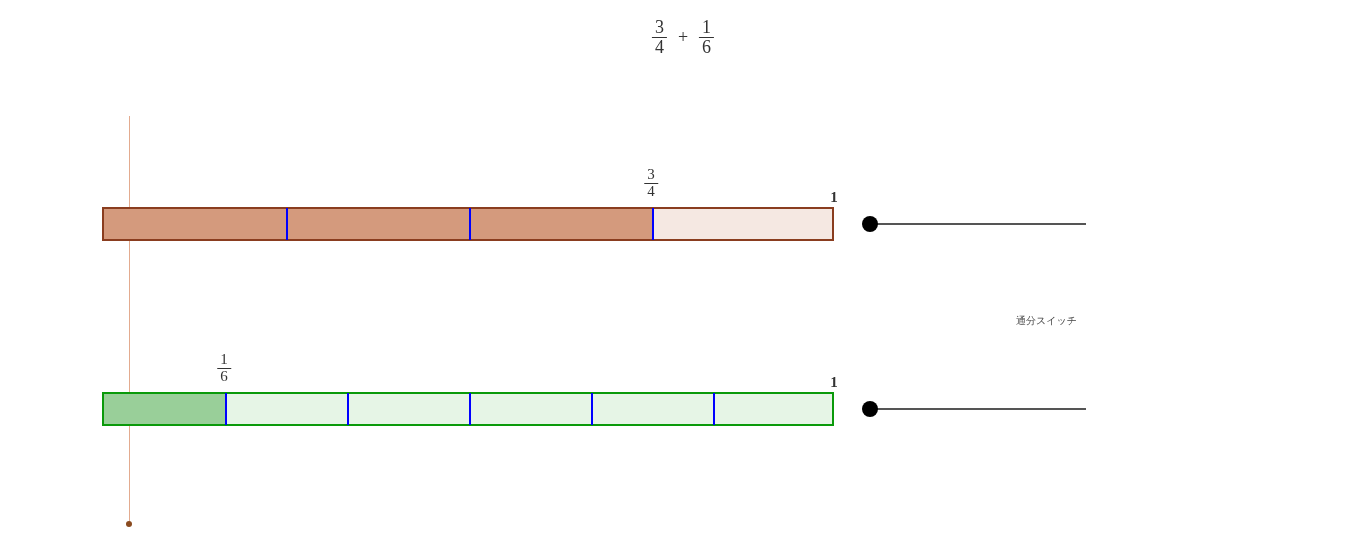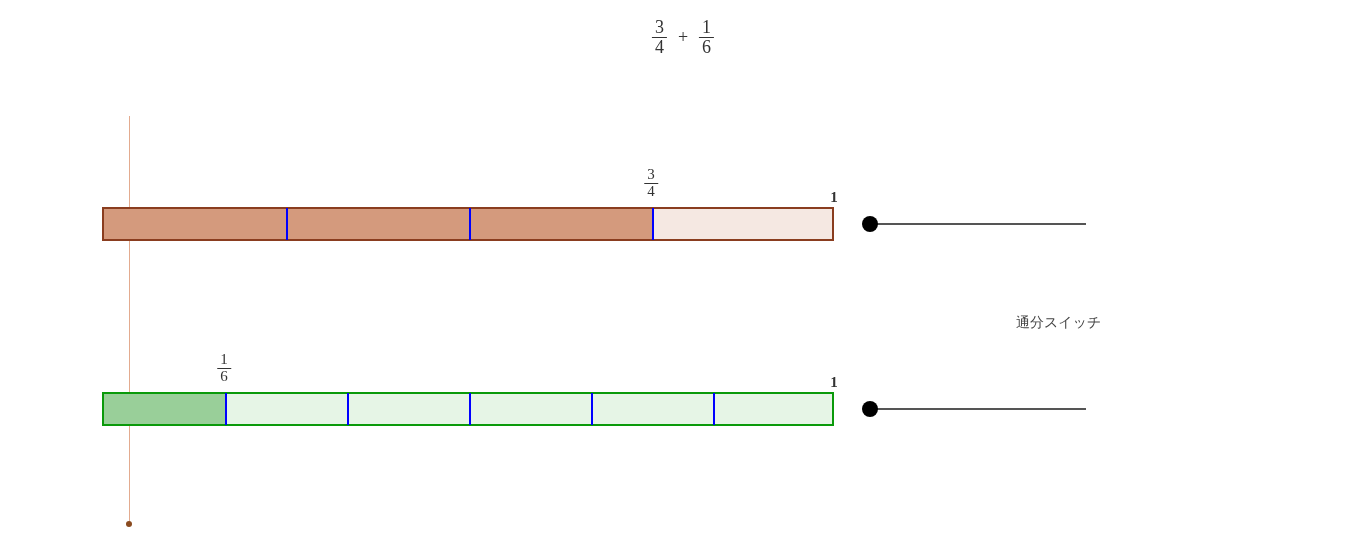--- a/index.html
+++ b/index.html
@@ -105,21 +105,21 @@
     position: absolute;
     left: -3px;
     bottom: -3px;
     width: 6px;
     height: 6px;
     border-radius: 50%;
     background: #8a4a1f;
   }
   .switch-label {
     position: absolute;
-    font-size: 14px;
+    font-size: 10px;
     color: #444;
     font-family: "Hiragino Mincho ProN","Yu Mincho",serif;
   }
 </style>
 </head>
 <body>
 
 <div class="canvas">
 
   <div class="expression">

